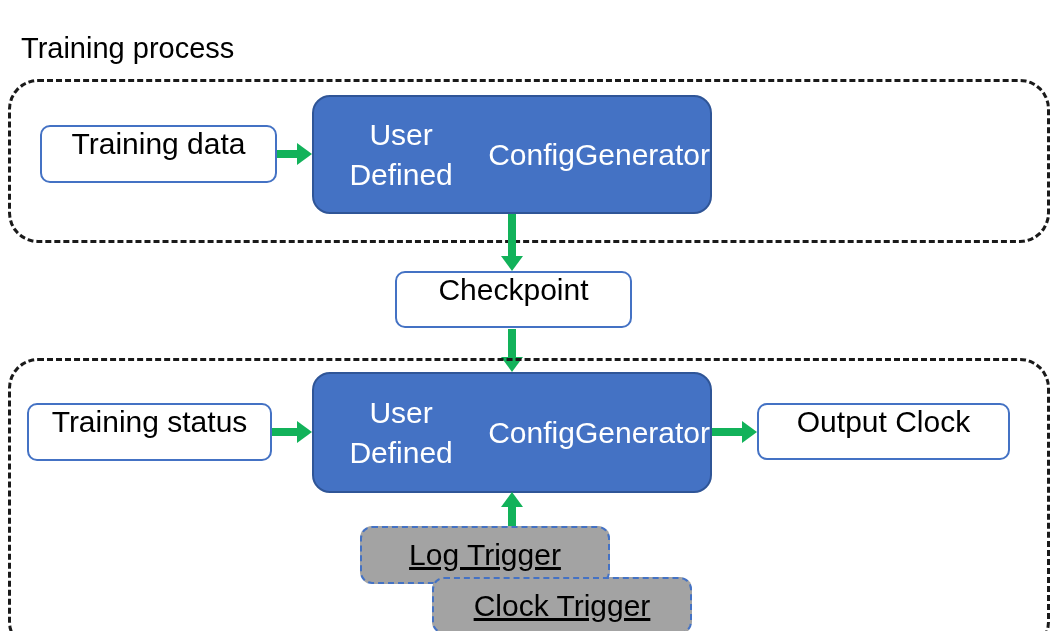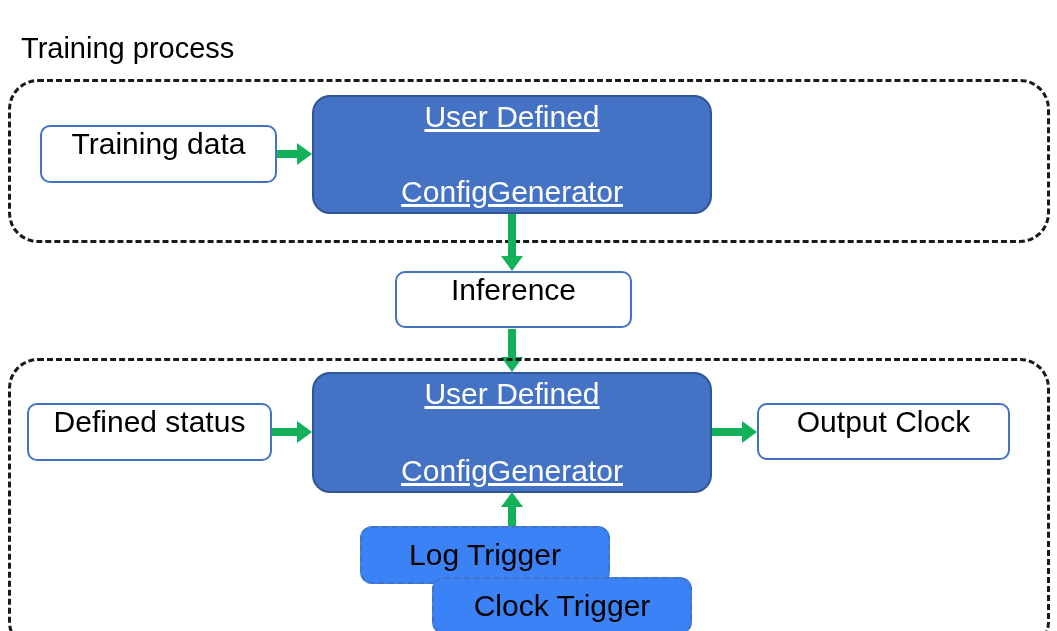--- a/index.html
+++ b/index.html
@@ -37,46 +37,46 @@
     border-radius: 10px;
     box-sizing: border-box;
     display: flex;
     justify-content: center;
     font-size: 30px;
     color: var(--text-dark, #000000);
     white-space: nowrap;
   }
   .trigger-box {
     position: absolute;
-    background: #3b82f6;
+    background: #a3a3a3;
     border: 2px dashed var(--box-border-blue, #4472c4);
     border-radius: 12px;
     box-sizing: border-box;
     display: flex;
     align-items: center;
     justify-content: center;
     font-size: 30px;
     color: var(--text-dark, #000000);
     white-space: nowrap;
+    text-decoration: underline;
   }
   .generator-box {
     position: absolute;
     background: var(--generator-fill, #4472c4);
     border: 2px solid var(--generator-border, #2f5597);
     border-radius: 18px;
     box-sizing: border-box;
     display: flex;
-    flex-direction: column;
+    flex-direction: row;
     align-items: center;
     justify-content: space-between;
     font-size: 30px;
     line-height: 40px;
     color: var(--text-light, #ffffff);
     text-align: center;
-    text-decoration: underline;
   }
   .arrow-shaft-h {
     position: absolute;
     height: 8px;
     background: var(--arrow-green, #12b25a);
   }
   .arrow-shaft-v {
     position: absolute;
     width: 8px;
     background: var(--arrow-green, #12b25a);
@@ -125,33 +125,33 @@
     <div>User Defined</div>
     <div>ConfigGenerator</div>
   </div>
 
   <div>
     <div class="arrow-shaft-v" style="left:508px; top:186px; height:43px;"></div>
     <div class="arrow-head-down" style="left:501px; top:228px;"></div>
   </div>
 
   <div class="white-box" style="left:395px; top:243px; width:237px; height:57px;">
-    <span>Inference</span>
+    <span>Checkpoint</span>
   </div>
 
   <div>
     <div class="arrow-shaft-v" style="left:508px; top:301px; height:29px;"></div>
     <div class="arrow-head-down" style="left:501px; top:329px;"></div>
   </div>
 
 
   <div class="dashed-container" style="left:8px; top:330px; width:1042px; height:294px;"></div>
 
   <div class="white-box" style="left:27px; top:375px; width:245px; height:58px;">
-    <span>Defined status</span>
+    <span>Training status</span>
   </div>
 
   <div>
     <div class="arrow-shaft-h" style="left:272px; top:400px; width:25px;"></div>
     <div class="arrow-head-right" style="left:297px; top:393px;"></div>
   </div>
 
   <div class="generator-box" style="left:312px; top:344px; width:400px; height:121px;">
     <div>User Defined</div>
     <div>ConfigGenerator</div>

